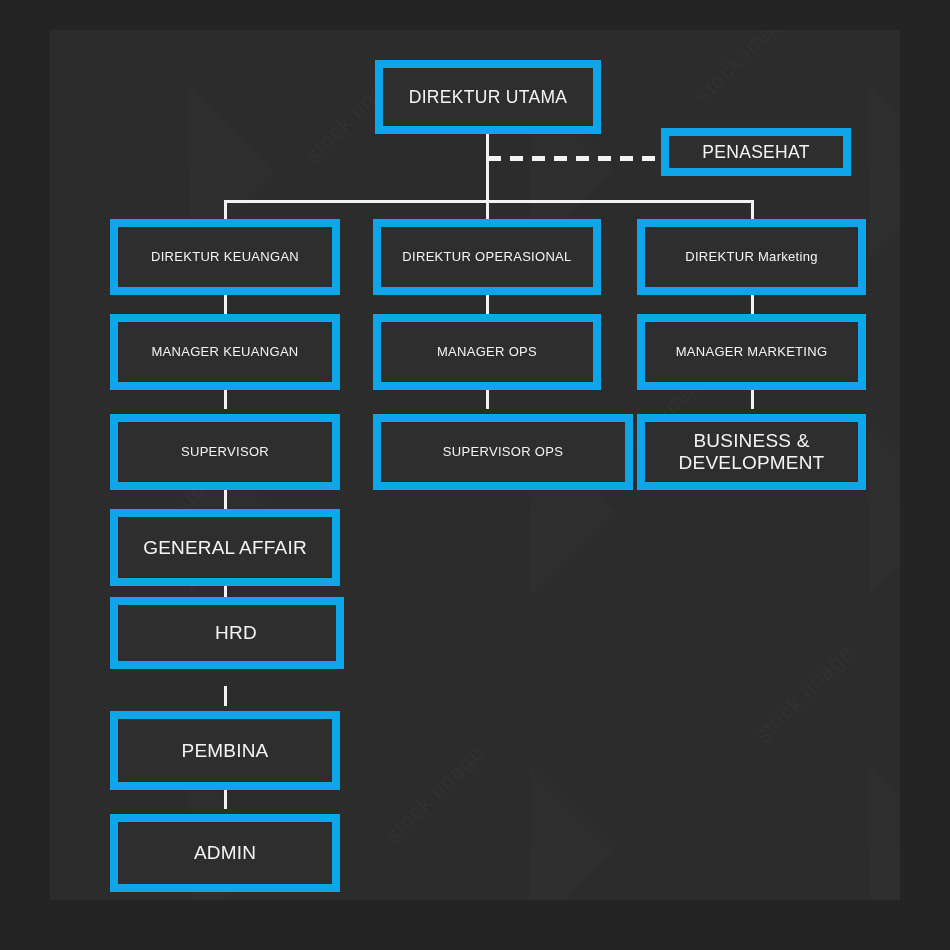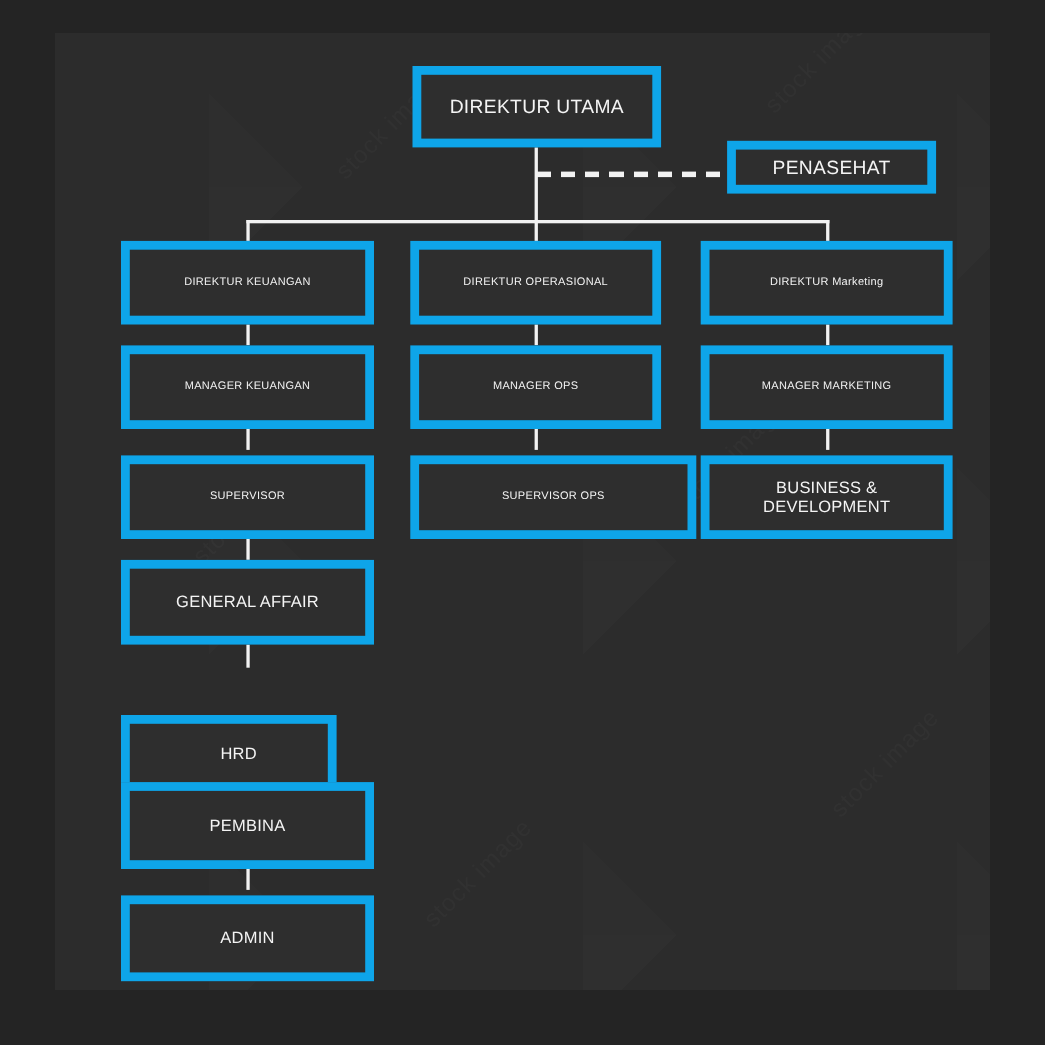--- a/index.html
+++ b/index.html
@@ -42,22 +42,22 @@
     border:8px solid #0ea5e9;
     background:#2e2e2e;
     display:flex;align-items:center;justify-content:center;
     text-align:center;
     color:#f4f4f4;
     letter-spacing:.3px;
     line-height:1.15;
     padding:0 6px;
   }
   .t-lg{font-size:17.5px;}
-  .t-md{font-size:10px;}
-  .t-sm{font-size:15px;letter-spacing:.2px;}
+  .t-md{font-size:13px;}
+  .t-sm{font-size:19px;letter-spacing:.2px;}
 
   .conn{position:absolute;background:#f2f2f2;}
   .vline{width:3px;}
   .hline{height:3px;}
 
   .dashed{
     position:absolute;height:5px;
     background:repeating-linear-gradient(to right,#f2f2f2 0 13px,rgba(0,0,0,0) 13px 22px);
   }
 </style>
@@ -109,18 +109,18 @@
 
     <div class="node t-md" style="left:110px;top:314px;width:230px;height:76px;">MANAGER KEUANGAN</div>
     <div class="node t-md" style="left:373px;top:314px;width:228px;height:76px;">MANAGER OPS</div>
     <div class="node t-md" style="left:637px;top:314px;width:229px;height:76px;">MANAGER MARKETING</div>
 
     <div class="node t-md" style="left:110px;top:414px;width:230px;height:76px;">SUPERVISOR</div>
     <div class="node t-md" style="left:373px;top:414px;width:260px;height:76px;">SUPERVISOR OPS</div>
     <div class="node t-sm" style="left:637px;top:414px;width:229px;height:76px;">BUSINESS &amp; DEVELOPMENT</div>
 
     <div class="node t-sm" style="left:110px;top:509px;width:230px;height:77px;">GENERAL AFFAIR</div>
-    <div class="node t-sm" style="left:110px;top:650px;width:196px;height:72px;padding-left:24px;">HRD</div>
+    <div class="node t-sm" style="left:110px;top:597px;width:234px;height:72px;padding-left:24px;">HRD</div>
     <div class="node t-sm" style="left:110px;top:711px;width:230px;height:79px;">PEMBINA</div>
     <div class="node t-sm" style="left:110px;top:814px;width:230px;height:78px;">ADMIN</div>
 
   </div>
 </div>
 
 </body></html>

